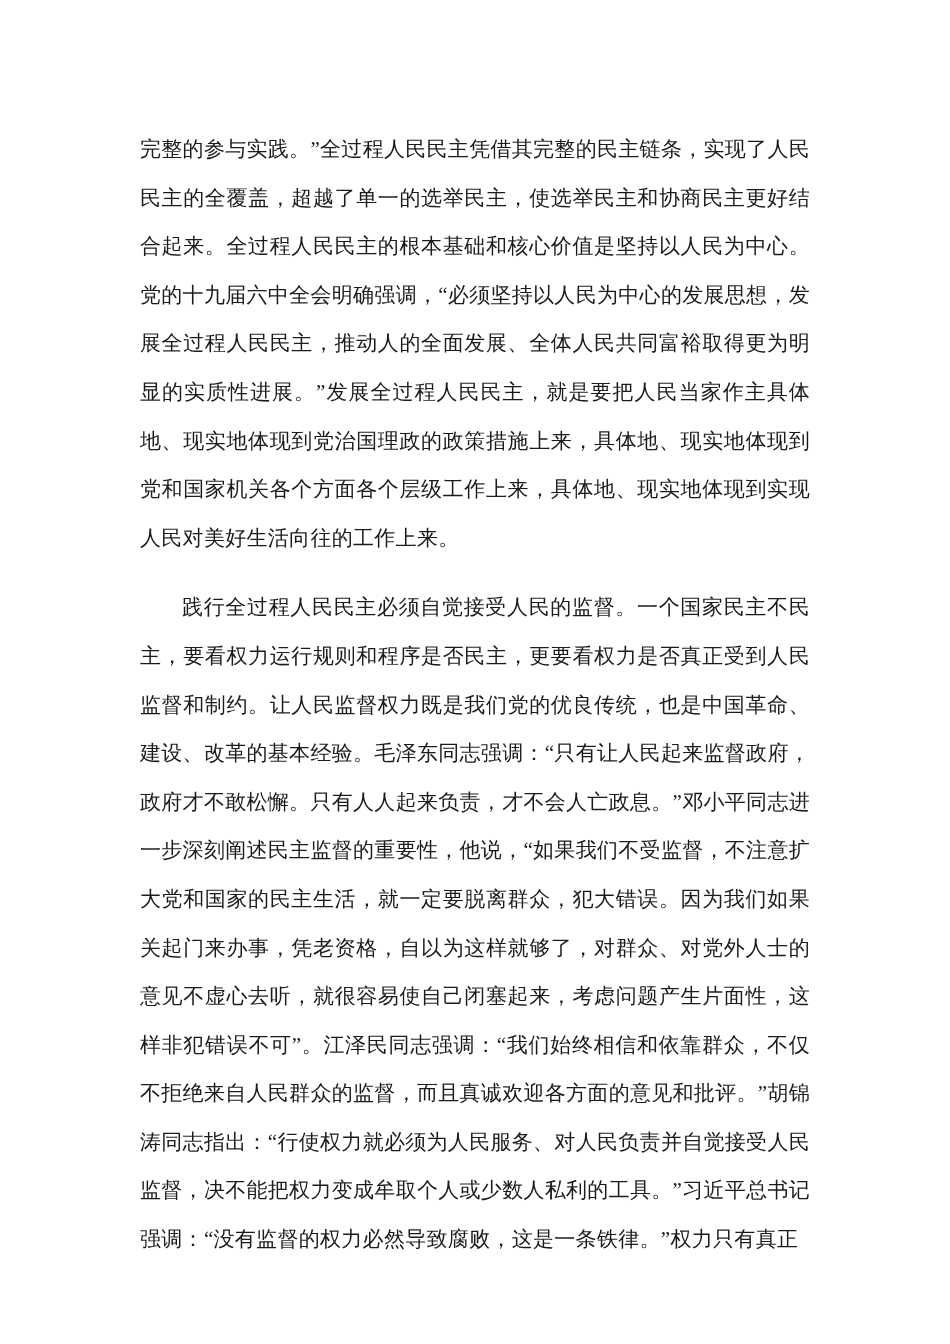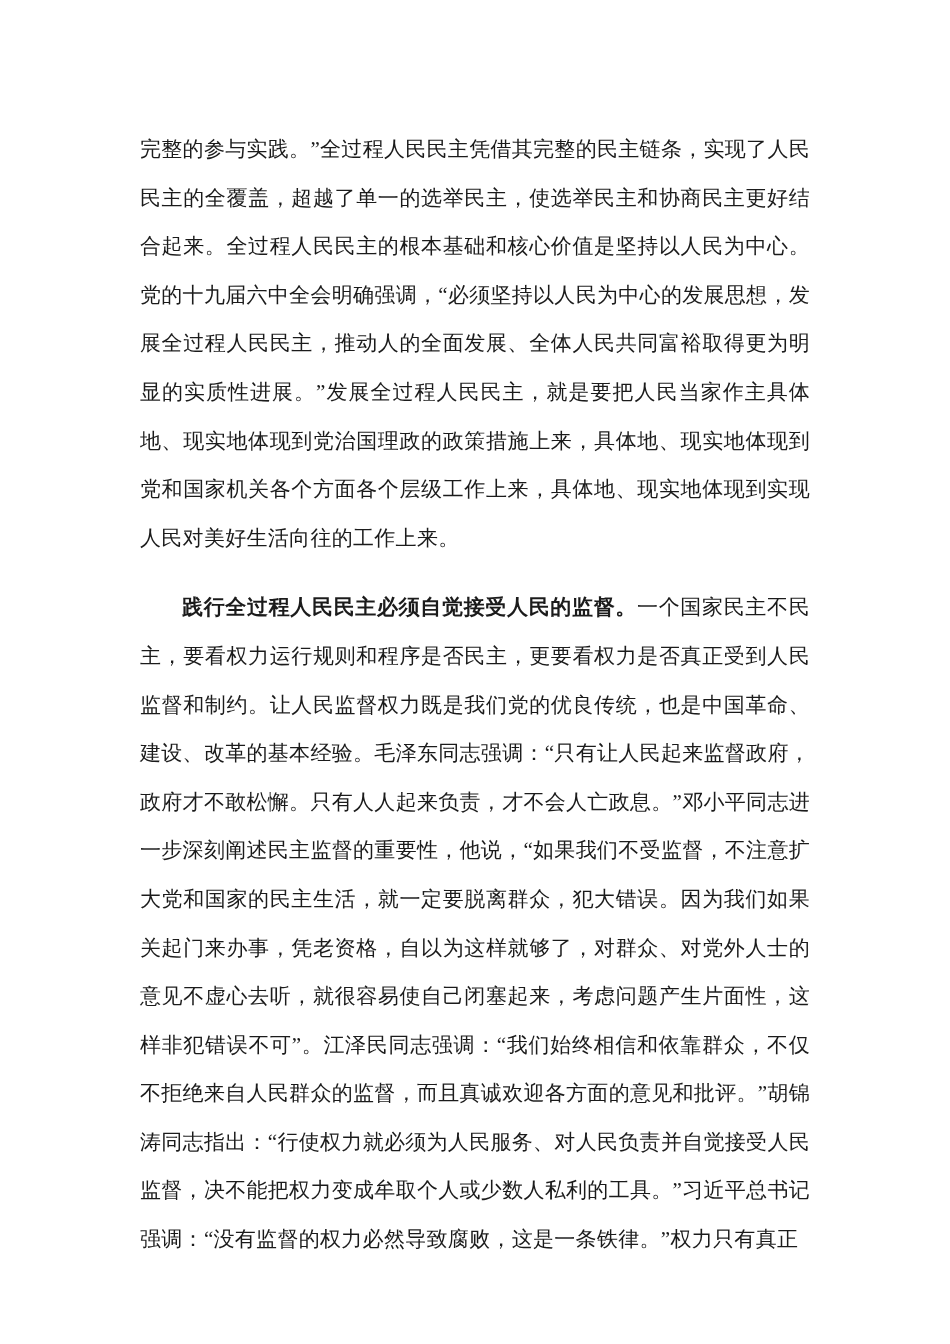--- a/index.html
+++ b/index.html
@@ -22,21 +22,21 @@
   .para {
     margin: 0;
     font-size: 21px;
     line-height: 48.6px;
     text-align: justify;
     word-break: break-all;
     letter-spacing: 0.3px;
   }
   .para + .para { margin-top: 21px; }
   .para.indent { text-indent: 2em; }
-  .bold-lead { font-weight: 700; }
+  .bold-lead { font-weight: 400; }
 </style>
 </head>
 <body>
 
 <div class="page">
   <p class="para"><span>完整的参与实践。”全过程人民民主凭借其完整的民主链条，实现了人民民主的全覆盖，超越了单一的选举民主，使选举民主和协商民主更好结合起来。全过程人民民主的根本基础和核心价值是坚持以人民为中心。党的十九届六中全会明确强调，“必须坚持以人民为中心的发展思想，发展全过程人民民主，推动人的全面发展、全体人民共同富裕取得更为明显的实质性进展。”发展全过程人民民主，就是要把人民当家作主具体地、现实地体现到党治国理政的政策措施上来，具体地、现实地体现到党和国家机关各个方面各个层级工作上来，具体地、现实地体现到实现人民对美好生活向往的工作上来。</span></p>
   <p class="para indent"><span class="bold-lead">践行全过程人民民主必须自觉接受人民的监督。</span><span>一个国家民主不民主，要看权力运行规则和程序是否民主，更要看权力是否真正受到人民监督和制约。让人民监督权力既是我们党的优良传统，也是中国革命、建设、改革的基本经验。毛泽东同志强调：“只有让人民起来监督政府，政府才不敢松懈。只有人人起来负责，才不会人亡政息。”邓小平同志进一步深刻阐述民主监督的重要性，他说，“如果我们不受监督，不注意扩大党和国家的民主生活，就一定要脱离群众，犯大错误。因为我们如果关起门来办事，凭老资格，自以为这样就够了，对群众、对党外人士的意见不虚心去听，就很容易使自己闭塞起来，考虑问题产生片面性，这样非犯错误不可”。江泽民同志强调：“我们始终相信和依靠群众，不仅不拒绝来自人民群众的监督，而且真诚欢迎各方面的意见和批评。”胡锦涛同志指出：“行使权力就必须为人民服务、对人民负责并自觉接受人民监督，决不能把权力变成牟取个人或少数人私利的工具。”习近平总书记强调：“没有监督的权力必然导致腐败，这是一条铁律。”权力只有真正</span></p>
 </div>
 
 </body></html>

